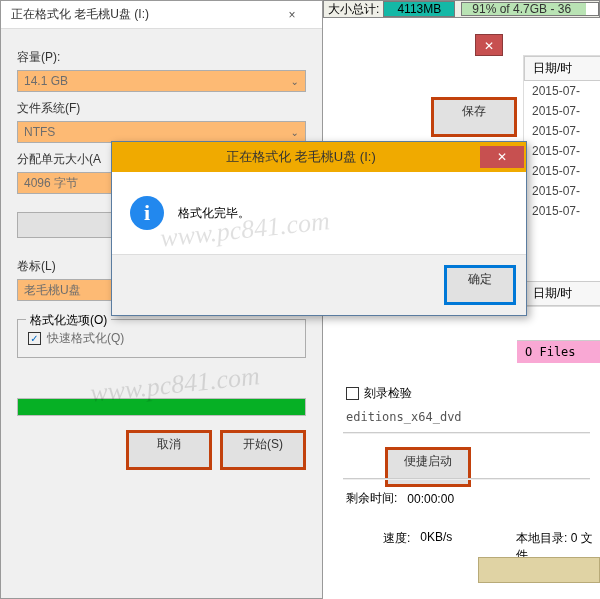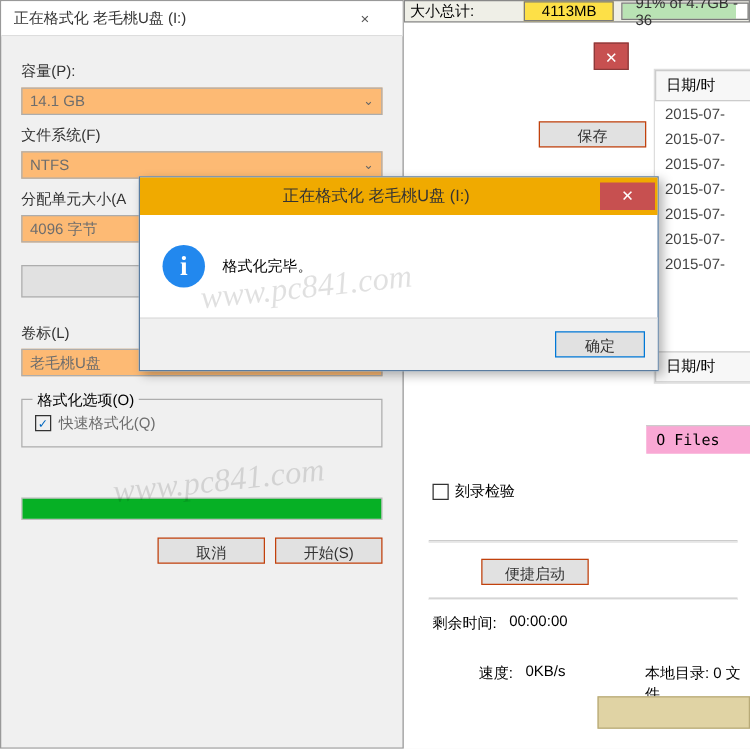--- a/index.html
+++ b/index.html
@@ -17,45 +17,45 @@
 
 .options-group { margin-top: 18px; border: 1px solid #adadad; padding: 10px; position: relative; }
 .options-group .legend { position: absolute; top: -8px; left: 8px; background: #f0f0f0; padding: 0 4px; }
 .checkbox-row { display: flex; align-items: center; gap: 6px; color: #6d6d6d; }
 .checkbox-row .cb { width: 13px; height: 13px; border: 1px solid #333; display: inline-flex; align-items: center; justify-content: center; font-size: 10px; color: #0067c0; }
 
 .progress { margin-top: 40px; height: 18px; background: #e6e6e6; border: 1px solid #bcbcbc; position: relative; }
 .progress .bar { position: absolute; left: 0; top: 0; bottom: 0; width: 100%; background: #06b025; }
 
 .dlg-buttons { margin-top: 14px; display: flex; justify-content: flex-end; gap: 8px; }
-.win-btn { min-width: 86px; height: 21px; background: #e1e1e1; border: 1px solid #c2410c; text-align: center; line-height: 22px; cursor: pointer; color: #333; }
+.win-btn { min-width: 86px; height: 40px; background: #e1e1e1; border: 3px solid #c2410c; text-align: center; line-height: 22px; cursor: pointer; color: #333; }
 
 
 .right-area { position: absolute; left: 323px; top: 0; right: 0; bottom: 0; }
 .top-strip { position: absolute; left: 0; top: 0; right: 0; height: 18px; border: 1px solid #888; background: #efefe7; display: flex; align-items: center; font-size: 11px; }
 .top-strip .lab { padding: 0 4px; }
-.top-strip .mb-box { border: 1px solid #7a7a7a; background: #fde047; width: 72px; text-align: center; margin-right: 6px; margin-left: 36px; }
+.top-strip .mb-box { border: 1px solid #7a7a7a; background: #14b8a6; width: 72px; text-align: center; margin-right: 6px; }
 .top-strip .pct-box { flex: 1; height: 14px; border: 1px solid #7a7a7a; background: linear-gradient(to right, #b9e3b4 91%, #fff 91%); display: flex; align-items: center; padding-left: 10px; color: #333; }
 
 .close-panel { position: absolute; left: 152px; top: 34px; width: 28px; height: 22px; background: #c75050; color: #fff; text-align: center; line-height: 22px; border: 1px solid #8b3a3a; cursor: pointer; }
 .save-btn-r { position: absolute; left: 108px; top: 97px; width: 72px; }
 
 .date-col { position: absolute; left: 200px; top: 55px; width: 90px; background: #fff; border: 1px solid #ddd; }
 .date-col .hdr { border: 1px solid #ccc; background: #f7f7f7; padding: 3px 8px; }
 .date-col .row { padding: 3px 8px; color: #444; }
 .date-col .hdr2 { margin-top: 60px; }
 
 .iso-files { position: absolute; left: 194px; top: 340px; right: 0; border-top: 1px solid #ccc; padding: 4px 8px; font-family: monospace; background: #f9a8d4; }
 
 .burn-check { position: absolute; left: 23px; top: 375px; display: flex; align-items: center; gap: 5px; margin-top: 10px; }
 .dvd-text { position: absolute; left: 23px; top: 410px; color: #555; font-family: monospace; }
 .divider { position: absolute; left: 20px; top: 432px; right: 10px; height: 2px; background: #ccc; border-bottom: 1px solid #eee; }
 .quickboot-btn { position: absolute; left: 62px; top: 447px; width: 86px; }
 .divider2 { position: absolute; left: 20px; top: 478px; right: 10px; height: 2px; background: #ccc; border-bottom: 1px solid #eee; }
-.remaining { position: absolute; left: 23px; top: 490px; display: flex; gap: 10px; font-family: monospace; }
+.remaining { position: absolute; left: 23px; top: 490px; display: flex; gap: 10px; font-family: monospace; align-items: center; }
 .speed { position: absolute; left: 60px; top: 530px; display: flex; gap: 10px; }
 .localdir { position: absolute; left: 193px; top: 530px; }
 .back-btn { position: absolute; left: 62px; top: 558px; width: 86px; }
 .brown-bar { position: absolute; left: 155px; top: 557px; right: 0; height: 26px; background: #e0d3a4; border: 1px solid #b8aa78; }
 
 
 .msg-dialog { position: absolute; left: 111px; top: 141px; width: 416px; background: #fff; border: 1px solid #5a7ca0; box-shadow: 3px 3px 8px rgba(0,0,0,0.3); z-index: 100; }
 .msg-dialog .titlebar2 { height: 30px; background: #f0aa00; display: flex; align-items: center; justify-content: space-between; padding-left: 10px; }
 .msg-dialog .titlebar2 .ttext { color: #333; font-size: 13px; flex:1; text-align:center; }
 .msg-dialog .titlebar2 .close2 { width: 44px; height: 22px; background: #c75050; color: #fff; text-align: center; line-height: 22px; margin-right: 2px; cursor: pointer; }
@@ -145,20 +145,21 @@
     <div class="hdr hdr2">日期/时</div>
   </div>
 
   <div class="iso-files">O Files</div>
 
   <div class="burn-check">
     <span class="cb" style="border:1px solid #333;width:13px;height:13px;display:inline-block;background:#fff;"></span>
     <span>刻录检验</span>
   </div>
 
+  <div class="dvd-text">editions_x64_dvd</div>
   <div class="divider"></div>
   <div class="win-btn quickboot-btn">便捷启动</div>
   <div class="divider2"></div>
 
   <div class="remaining">
     <span>剩余时间:</span>
     <span>00:00:00</span>
   </div>
   <div class="speed">
     <span>速度:</span>

